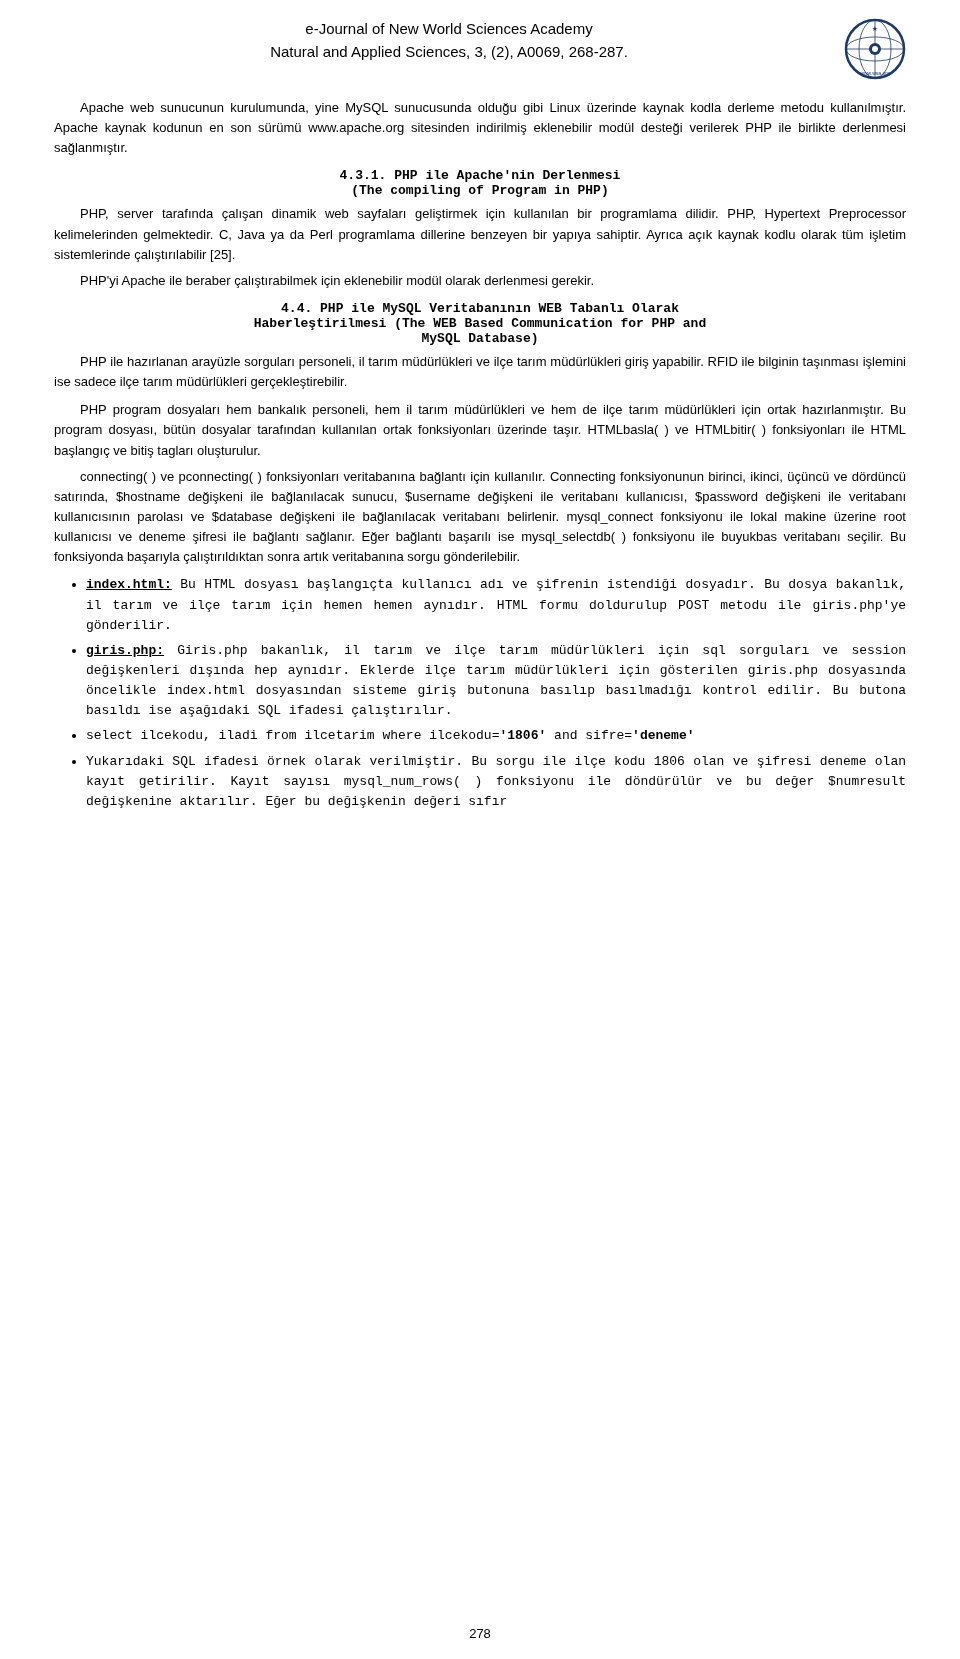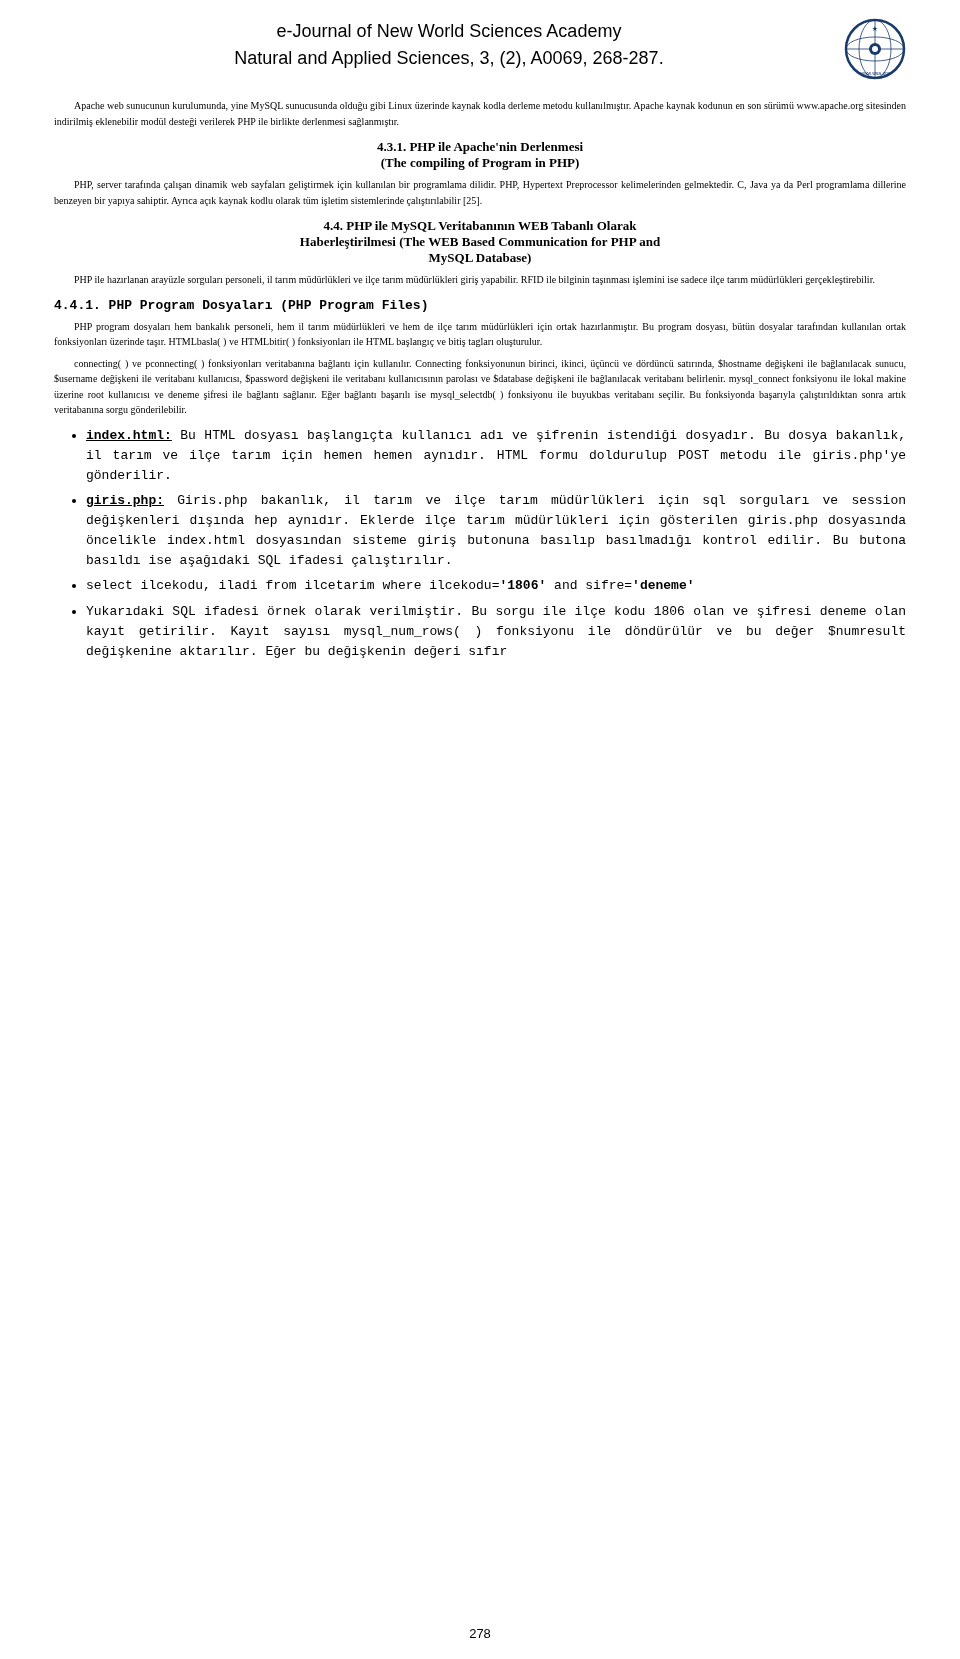--- a/index.html
+++ b/index.html
@@ -22,51 +22,51 @@
     .header {
       display: flex;
       justify-content: space-between;
       align-items: flex-start;
       margin-bottom: 18px;
       border-bottom: none;
     }
     .header-text {
       text-align: center;
       flex: 1;
-      font-size: 18px;
+      font-size: 15px;
       line-height: 1.5;
       font-family: Arial, sans-serif;
     }
     
     .logo-box {
       display: flex;
       flex-direction: column;
       align-items: center;
       justify-content: center;
     }
     
     .body-text {
-      font-family: Liberation Serif, serif;
-      font-size: 10px;
+      font-family: Liberation Sans, sans-serif;
+      font-size: 13px;
       line-height: 1.55;
       text-align: justify;
       margin-bottom: 8px;
     }
     .body-text p {
       margin-bottom: 6px;
       text-align: justify;
     }
     .indent {
       text-indent: 2em;
     }
     .section-title {
       font-weight: bold;
       text-align: center;
       margin: 10px 0 6px 0;
-      font-family: Liberation Serif, serif;
+      font-family: Liberation Mono, monospace;
       font-size: 13px;
     }
     .section-title-left {
       font-weight: bold;
       text-align: left;
       margin: 10px 0 6px 0;
       font-family: 'Courier New', Courier, monospace;
       font-size: 13px;
     }
     .bold { font-weight: bold; }
@@ -127,35 +127,33 @@
   </div>
 
   <div class="section-title">
     <span>4.3.1.</span>
     <span class="bold"> PHP ile Apache'nin Derlenmesi</span><br>
     <span>(The compiling of Program in PHP)</span>
   </div>
 
   <div class="body-text">
     <p class="indent">PHP, server tarafında çalışan dinamik web sayfaları geliştirmek için kullanılan bir programlama dilidir. PHP, Hypertext Preprocessor kelimelerinden gelmektedir. C, Java ya da Perl programlama dillerine benzeyen bir yapıya sahiptir. Ayrıca açık kaynak kodlu olarak tüm işletim sistemlerinde çalıştırılabilir [25].</p>
+    <p class="indent">PHP'yi Apache ile beraber çalıştırabilmek için eklenebilir modül olarak derlenmesi gerekir.</p>
   </div>
 
   <div class="section-title">
     <span class="bold">4.4. PHP ile MySQL Veritabanının WEB Tabanlı Olarak<br>
     Haberleştirilmesi (The WEB Based Communication for PHP and<br>
     MySQL Database)</span>
   </div>
 
   <div class="body-text">
     <p class="indent">PHP ile hazırlanan arayüzle sorguları personeli, il tarım müdürlükleri ve ilçe tarım müdürlükleri giriş yapabilir. RFID ile bilginin taşınması işlemini ise sadece ilçe tarım müdürlükleri gerçekleştirebilir.</p>
   </div>
 
-  <div class="section-title-left">
-    <span class="bold">4.4.1. PHP Program Dosyaları (PHP Program Files)</span>
-  </div>
 
   <div class="body-text">
     <p class="indent">PHP program dosyaları hem bankalık personeli, hem il tarım müdürlükleri ve hem de ilçe tarım müdürlükleri için ortak hazırlanmıştır. Bu program dosyası, bütün dosyalar tarafından kullanılan ortak fonksiyonları üzerinde taşır. HTMLbasla( ) ve HTMLbitir( ) fonksiyonları ile HTML başlangıç ve bitiş tagları oluşturulur.</p>
     <p class="indent">connecting( ) ve pconnecting( ) fonksiyonları veritabanına bağlantı için kullanılır. Connecting fonksiyonunun birinci, ikinci, üçüncü ve dördüncü satırında, $hostname değişkeni ile bağlanılacak sunucu, $username değişkeni ile veritabanı kullanıcısı, $password değişkeni ile veritabanı kullanıcısının parolası ve $database değişkeni ile bağlanılacak veritabanı belirlenir. mysql_connect fonksiyonu ile lokal makine üzerine root kullanıcısı ve deneme şifresi ile bağlantı sağlanır. Eğer bağlantı başarılı ise mysql_selectdb( ) fonksiyonu ile buyukbas veritabanı seçilir. Bu fonksiyonda başarıyla çalıştırıldıktan sonra artık veritabanına sorgu gönderilebilir.</p>
   </div>
 
   <ul class="bullet-list">
     <li>
       <span class="bold underline">index.html:</span>
       <span> Bu HTML dosyası başlangıçta kullanıcı adı ve şifrenin istendiği dosyadır. Bu dosya bakanlık, il tarım ve ilçe tarım için hemen hemen aynıdır. HTML formu doldurulup POST metodu ile giris.php'ye gönderilir.</span>

